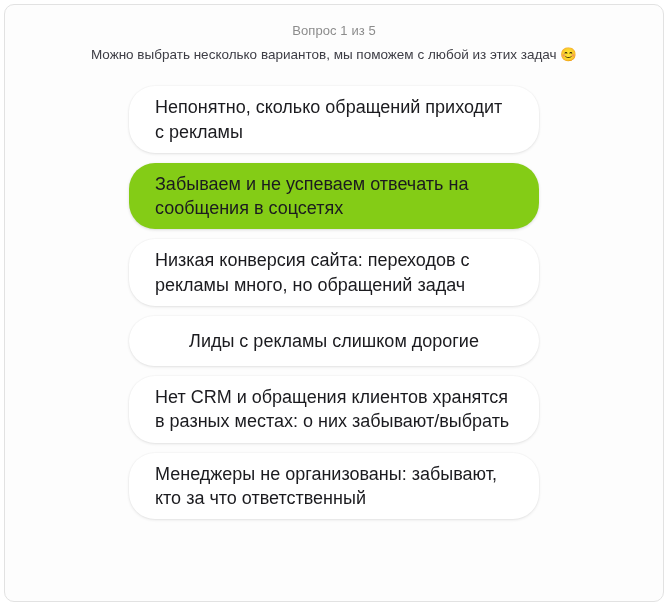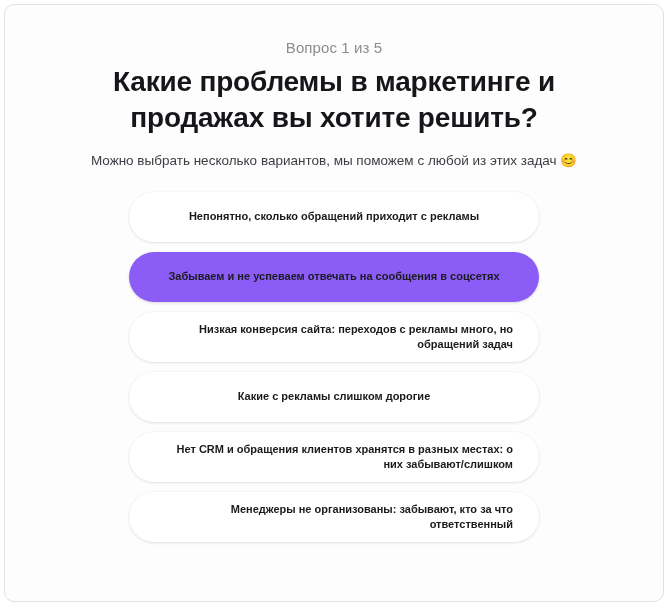--- a/index.html
+++ b/index.html
@@ -31,26 +31,25 @@
     top: 0;
     right: 0;
     bottom: 0;
     padding: 18px 38px 0 38px;
     box-sizing: border-box;
     display: flex;
     flex-direction: column;
     align-items: center;
   }
   .progress-label {
-    font-size: 15px;
+    font-size: 13px;
     color: #8c8c8c;
     letter-spacing: 0.1px;
     margin-bottom: 8px;
     text-align: left;
-    margin-top: 16px;
   }
   .question-title {
     font-size: 28px;
     line-height: 1.28;
     font-weight: bold;
     color: #16161a;
     text-align: center;
     margin: 0 0 16px 0;
     max-width: 560px;
     letter-spacing: -0.2px;
@@ -69,63 +68,62 @@
     flex-direction: column;
     gap: 10px;
   }
   .option {
     background: #ffffff;
     border-radius: 26px;
     min-height: 50px;
     display: flex;
     align-items: center;
     justify-content: center;
-    text-align: right;
+    text-align: left;
     padding: 9px 26px;
     box-sizing: border-box;
-    font-size: 11px;
+    font-size: 18px;
     line-height: 1.35;
-    font-weight: bold;
+    font-weight: normal;
     color: #1b1b1f;
     box-shadow: 0 1px 3px rgba(0,0,0,0.10), 0 0 0 1px rgba(0,0,0,0.015);
     cursor: pointer;
     user-select: none;
   }
   .option.selected {
-    background: #8b5cf6;
+    background: #84cc16;
     box-shadow: 0 1px 3px rgba(0,0,0,0.14);
   }
 </style>
 </head>
 <body>
 
 <div class="frame">
   <div class="inner">
 
     <div class="progress-label">Вопрос 1 из 5</div>
 
-    <h1 class="question-title">Какие проблемы в маркетинге и продажах вы хотите решить?</h1>
 
     <div class="subtitle">Можно выбрать несколько вариантов, мы поможем с любой из этих задач 😊</div>
 
     <div class="options">
       <div class="option">
         <span>Непонятно, сколько обращений приходит с рекламы</span>
       </div>
       <div class="option selected">
         <span>Забываем и не успеваем отвечать на сообщения в соцсетях</span>
       </div>
       <div class="option">
         <span>Низкая конверсия сайта: переходов с рекламы много, но обращений задач</span>
       </div>
       <div class="option">
-        <span>Какие с рекламы слишком дорогие</span>
+        <span>Лиды с рекламы слишком дорогие</span>
       </div>
       <div class="option">
-        <span>Нет CRM и обращения клиентов хранятся в разных местах: о них забывают/слишком</span>
+        <span>Нет CRM и обращения клиентов хранятся в разных местах: о них забывают/выбрать</span>
       </div>
       <div class="option">
         <span>Менеджеры не организованы: забывают, кто за что ответственный</span>
       </div>
     </div>
 
   </div>
 </div>
 
 </body></html>

